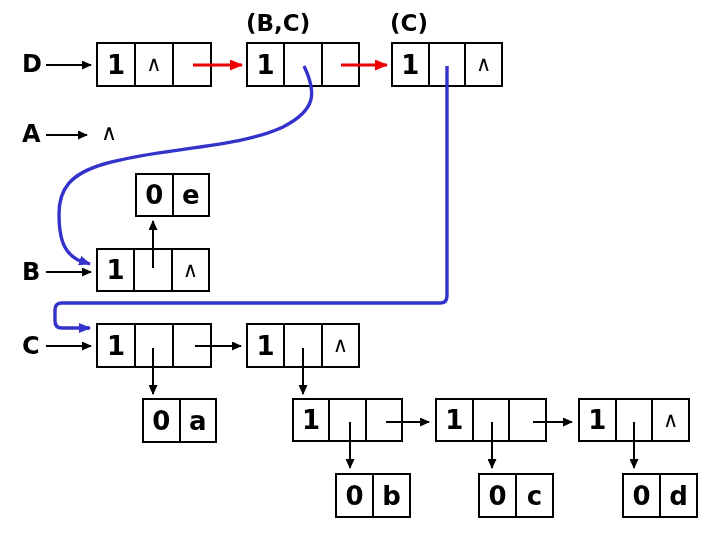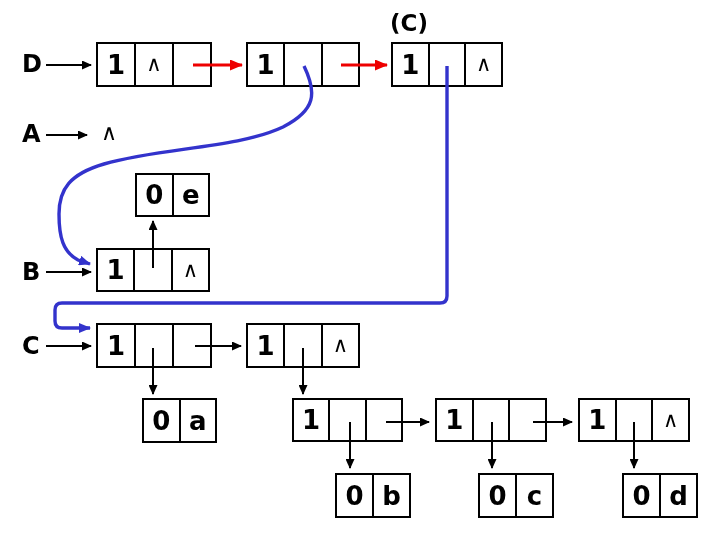--- a/index.html
+++ b/index.html
@@ -33,20 +33,21 @@
 </head>
 <body>
 
 <div id="canvas">
 
   <div class="lbl" style="left:22px; top:51px">D</div>
   <div class="lbl" style="left:22px; top:121px">A</div>
   <div class="lbl" style="left:22px; top:259px">B</div>
   <div class="lbl" style="left:22px; top:333px">C</div>
 
+  <div class="lbl paren" style="left:246px; top:11px">(B,C)</div>
   <div class="lbl paren" style="left:390px; top:11px">(C)</div>
 
   <div class="caret-float" style="left:101px; top:121px">∧</div>
 
   <div class="node" style="left:96px; top:42px; width:116px; height:45px">
     <div class="cell">1</div>
     <div class="cell caret">∧</div>
     <div class="cell"></div>
   </div>
 

